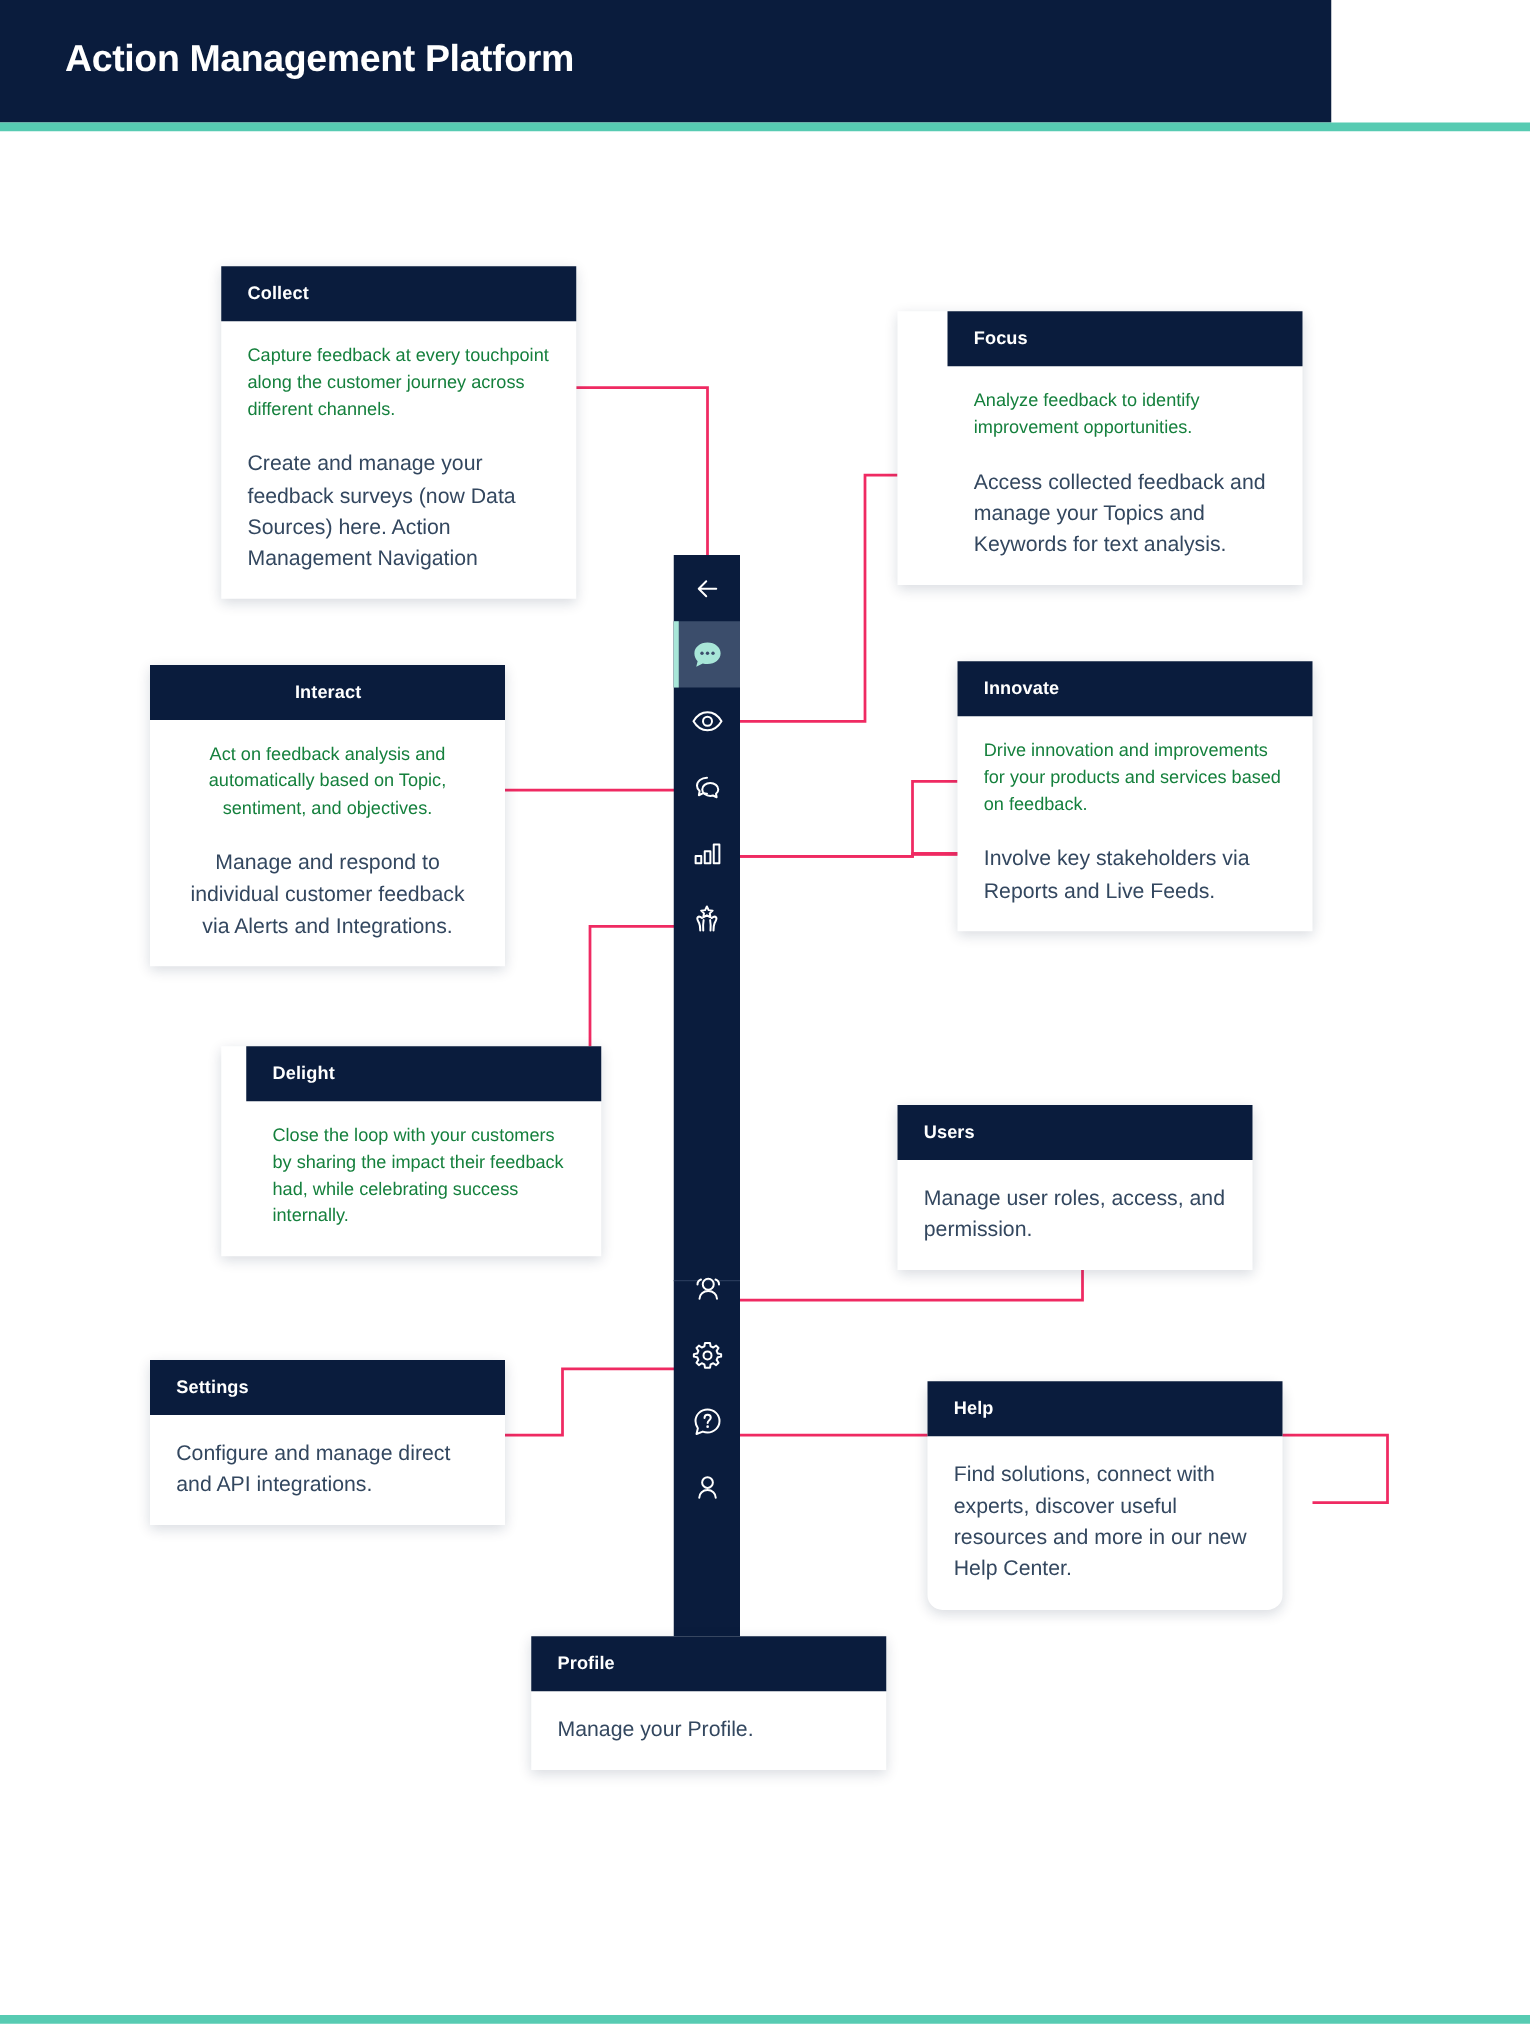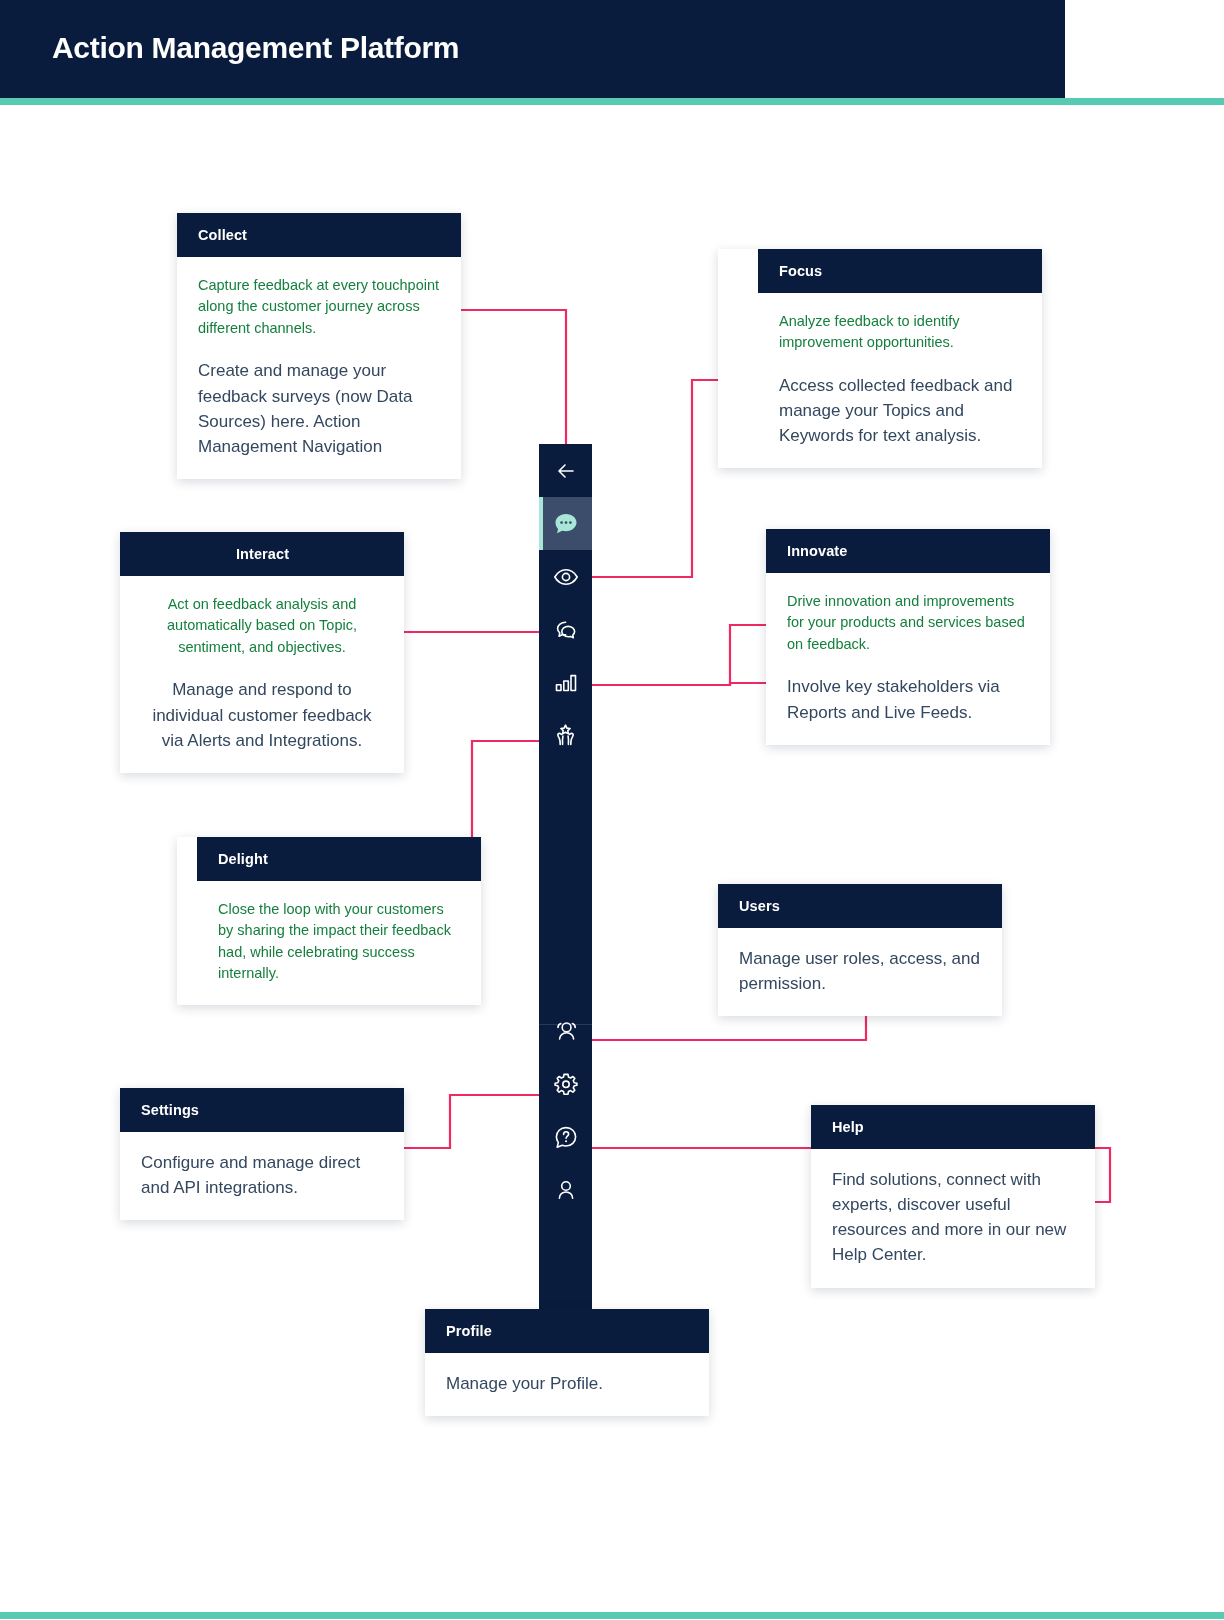--- a/index.html
+++ b/index.html
@@ -263,21 +263,21 @@
     </div>
   </div>
 
   <div class="card" style="left:120px;top:983px;width:284px;">
     <div class="card-head">Settings</div>
     <div class="card-body">
       <p class="card-sub">Configure and manage direct and API integrations.</p>
     </div>
   </div>
 
-  <div class="card" style="left:811px;top:1000px;width:284px;">
+  <div class="card" style="left:742px;top:1000px;width:284px;border-radius:12px;">
     <div class="card-head">Help</div>
     <div class="card-body">
       <p class="card-sub">Find solutions, connect with experts, discover useful resources and more in our new Help Center.</p>
     </div>
   </div>
 
   <div class="card" style="left:425px;top:1204px;width:284px;">
     <div class="card-head">Profile</div>
     <div class="card-body">
       <p class="card-sub">Manage your Profile.</p>

